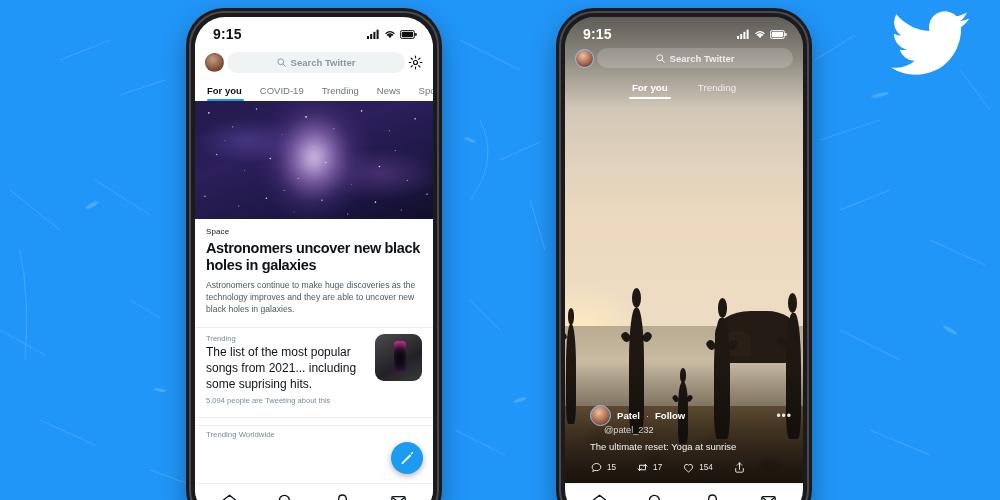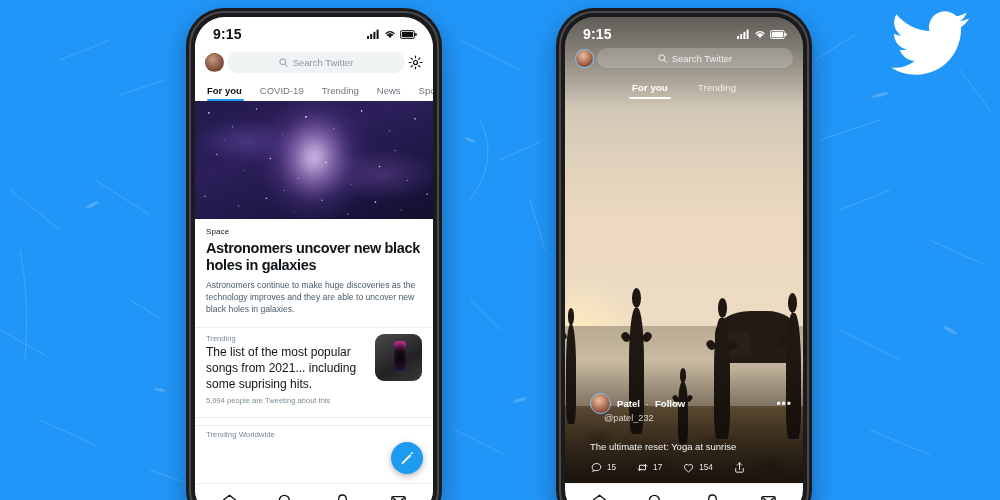--- a/index.html
+++ b/index.html
@@ -47,21 +47,21 @@
     display:flex; align-items:center; justify-content:space-between;
     padding:8px 16px 0 18px;
     font-size:14px; font-weight:bold; letter-spacing:.2px;
   }
   .statusbar.dark { color:#111; }
   .statusbar.light { color:#fff; }
   .sb-right{ display:flex; align-items:center; gap:4px; }
 
   
   .tw-header{ flex:none; padding:4px 10px 0; background:#fff; }
-  .hdr-row{ display:flex; align-items:center; gap:3px; height:30px; }
+  .hdr-row{ display:flex; align-items:center; gap:3px; height:30px;font-weight:bold; }
   .avatar{
     width:19px;height:19px;border-radius:50%;flex:none;
     background:radial-gradient(circle at 40% 32%,#c79b82,#7d4b36 70%);
     border:1px solid rgba(0,0,0,.08);
   }
   .avatar.sun{
     background:radial-gradient(circle at 42% 34%,#f0c0a0,#8c4a33 72%);
     border:1.4px solid #7ec8ff;
   }
   .searchpill{
@@ -228,21 +228,21 @@
     height:2.5px; background:#fff; border-radius:2px;
   }
 
   .tweet-ov{ position:absolute; left:0; right:0; bottom:36px; padding:0 11px 9px; color:#fff; }
   .tw-userrow{ display:flex; align-items:center; gap:6px; }
   .tw-name{ font-size:9.6px; font-weight:bold; }
   .tw-dot{ font-size:9px; opacity:.85; }
   .tw-follow{ font-size:9.6px; font-weight:bold; }
   .tw-handle{ font-size:9.2px; color:rgba(255,255,255,.78); margin-left:14px; margin-top:-1px; }
   .tw-more{ margin-left:auto; font-size:12px; letter-spacing:1px; line-height:6px; opacity:.9; }
-  .tw-text{ font-size:9.5px; margin-top:18px; color:#f2f2f0; }
+  .tw-text{ font-size:9.5px; margin-top:6px; color:#f2f2f0; }
   .tw-actions{ display:flex; align-items:center; gap:20px; margin-top:9px; }
   .act{ display:flex; align-items:center; gap:4px; font-size:8.2px; color:#e9e9e6; }
   .act svg{ width:13px;height:13px; }
 
   #phone-right .navbar{ background:#fff; }
 </style>
 </head>
 <body>
 
 <div id="backdrop">

